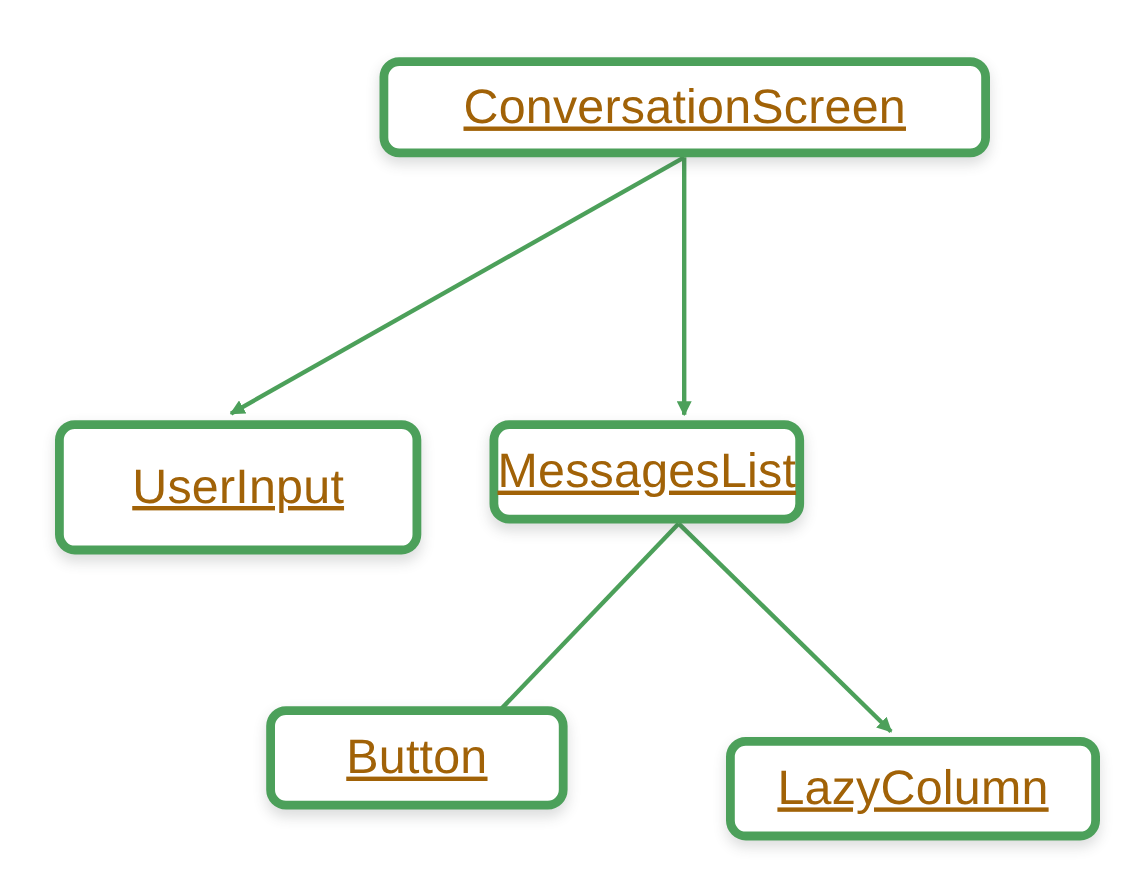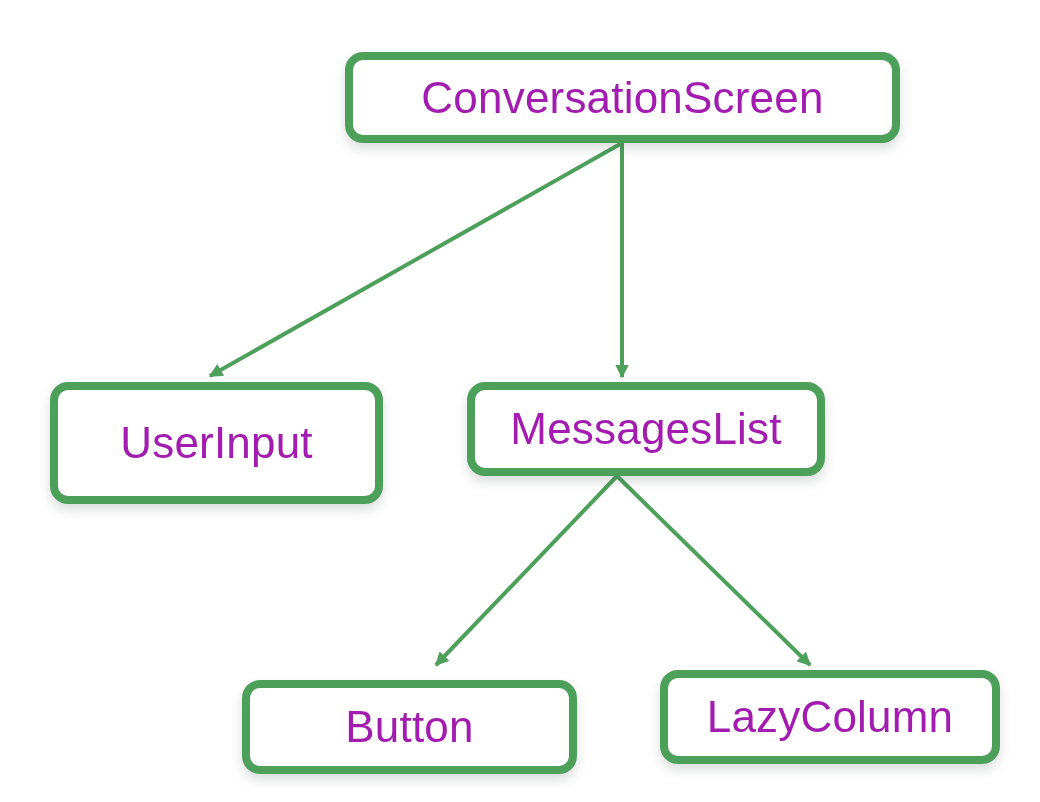--- a/index.html
+++ b/index.html
@@ -31,28 +31,29 @@
     position: absolute;
     box-sizing: border-box;
     background: #ffffff;
     border: 8px solid #4ca05a;
     border-radius: 18px;
     box-shadow: 0 6px 12px rgba(60, 64, 67, 0.18);
     display: flex;
     align-items: center;
     justify-content: center;
     font-size: 44px;
-    color: #a21caf;
+    color: #a16207;
     letter-spacing: 0.2px;
     white-space: nowrap;
+    text-decoration: underline;
   }
   .node-conversation-screen { left: 345px; top: 52px;  width: 555px; height: 91px; }
   .node-user-input          { left: 50px;  top: 382px; width: 333px; height: 122px; }
-  .node-messages-list       { left: 467px; top: 382px; width: 358px; height: 94px; }
-  .node-button              { left: 242px; top: 680px; width: 335px; height: 94px; }
+  .node-messages-list       { left: 445px; top: 382px; width: 286px; height: 94px; }
+  .node-button              { left: 242px; top: 642px; width: 274px; height: 94px; }
   .node-lazy-column         { left: 660px; top: 670px; width: 340px; height: 94px; }
 </style>
 </head>
 <body>
 
 <div class="canvas">
 
   <svg class="edges-layer" viewBox="0 0 1040 802" xmlns="http://www.w3.org/2000/svg">
     <defs>
       <marker id="arrowhead" viewBox="0 0 10 10" refX="9" refY="5" markerWidth="3.4" markerHeight="3.4" orient="auto-start-reverse">

